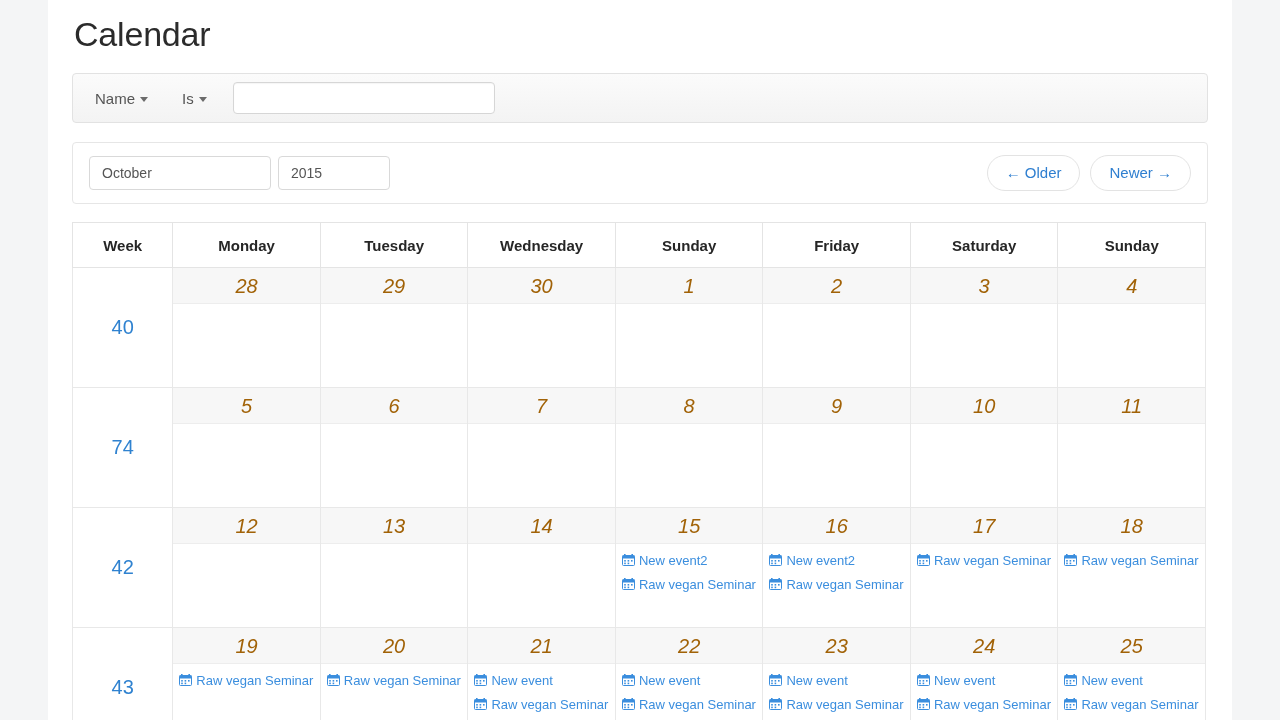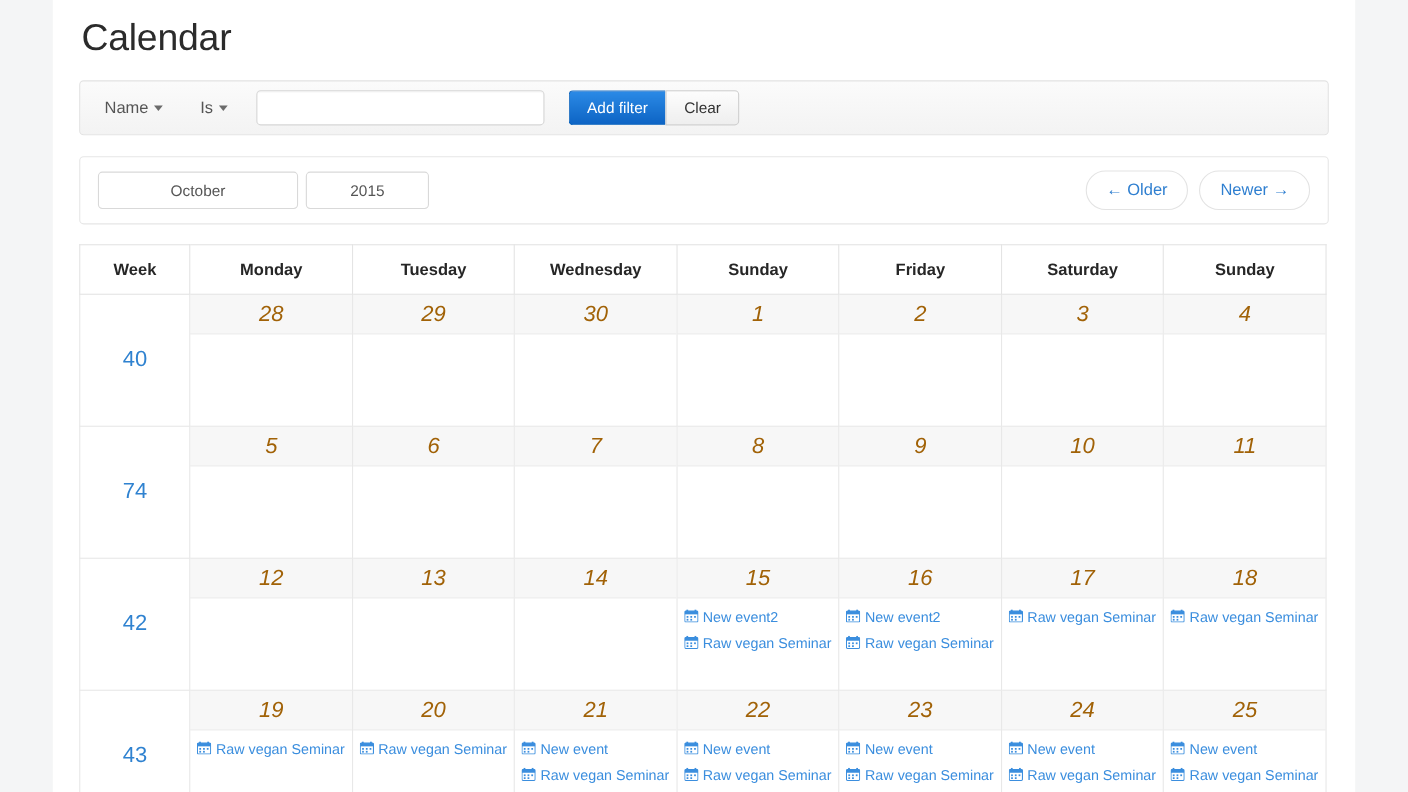--- a/index.html
+++ b/index.html
@@ -128,21 +128,20 @@
   .nav-input {
     height: 34px;
     border: 1px solid #d9d9d9;
     border-radius: 4px;
     background: #fff;
     padding: 0 12px;
     font-family: "Liberation Sans", sans-serif;
     font-size: 14px;
     color: #555;
     outline: none;
-    text-align: center;
   }
   .nav-input.month { width: 182px; margin-right: 7px; }
   .nav-input.year  { width: 112px; }
   .nav-spacer { flex: 1 1 auto; }
   .pill-btn {
     height: 36px;
     padding: 0 18px;
     border: 1px solid #e3e3e3;
     border-radius: 18px;
     background: #ffffff;
@@ -232,24 +231,20 @@
 <div class="page-wrap">
   <div class="content-panel">
     <div class="inner">
 
       <h1 class="page-title">Calendar</h1>
 
       <div class="filter-bar">
         <span class="dropdown-link"><span>Name</span><span class="caret"></span></span>
         <span class="dropdown-link"><span>Is</span><span class="caret"></span></span>
         <input class="filter-input" type="text" placeholder="" style="">
-        <div class="btn-group">
-          <button class="btn-primary">Add filter</button>
-          <button class="btn-default">Clear</button>
-        </div>
       </div>
 
       <div class="nav-bar">
         <input class="nav-input month" type="text" value="October" style="">
         <input class="nav-input year" type="text" value="2015" style="">
         <div class="nav-spacer"></div>
         <button class="pill-btn">← Older</button>
         <button class="pill-btn">Newer →</button>
       </div>
 

